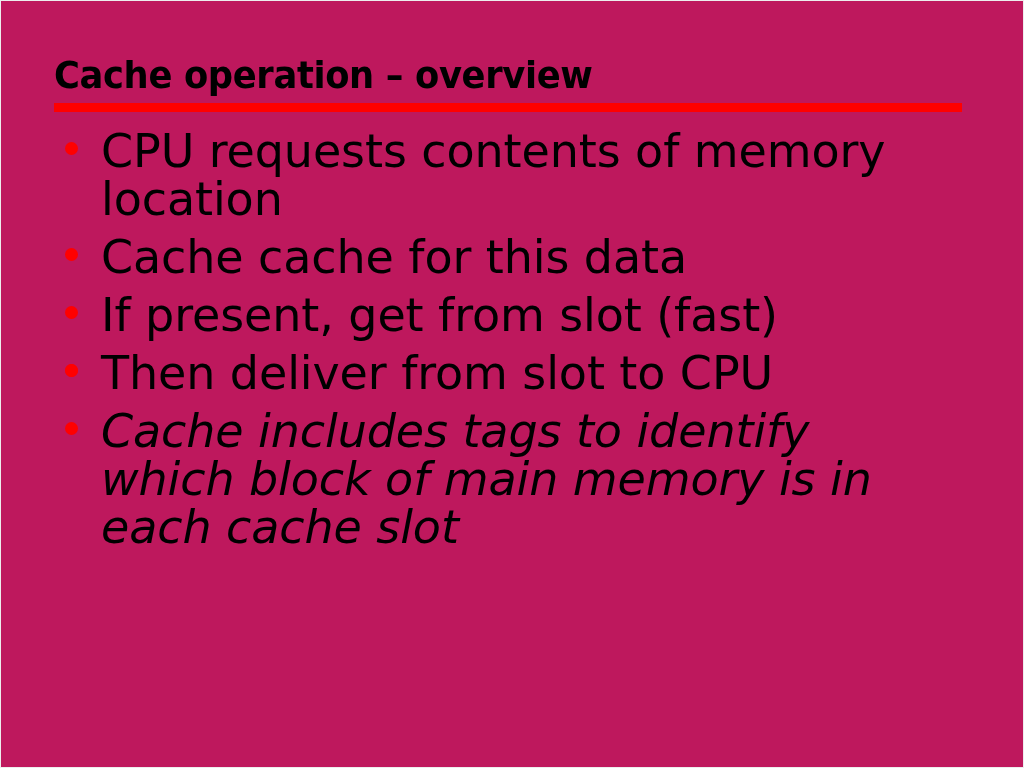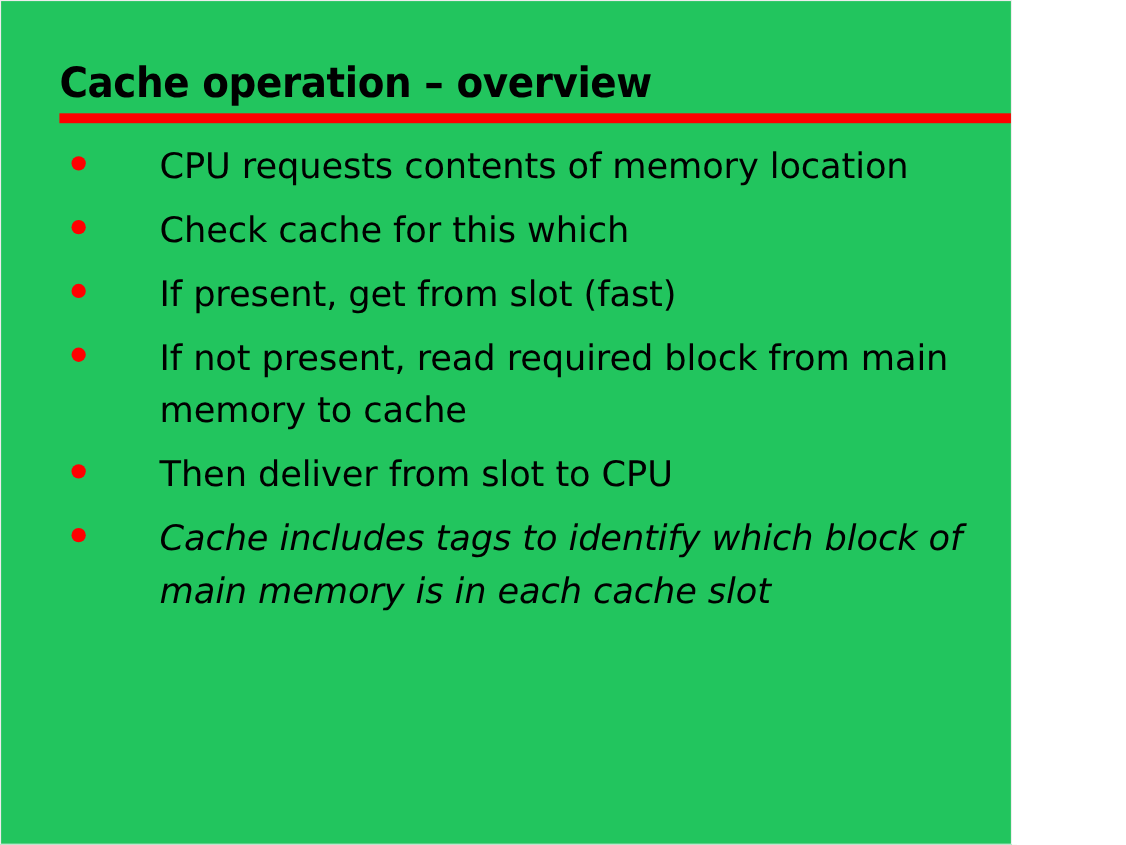--- a/index.html
+++ b/index.html
@@ -5,23 +5,23 @@
   html, body {
     margin: 0;
     padding: 0;
     background: #ffffff;
   }
   body {
     font-family: "DejaVu Sans", sans-serif;
   }
   .slide {
     position: relative;
-    width: 920px;
+    width: 1024px;
     height: 768px;
-    background: #22c55e;
+    background: #be185d;
     box-sizing: border-box;
     border: 1px solid #ededed;
     overflow: hidden;
   }
 
   
   .title-block {
     position: absolute;
     left: 53px;
     top: 52px;
@@ -66,25 +66,24 @@
     top: 15px;
     width: 13px;
     height: 13px;
     border-radius: 50%;
     background: #FF0000;
   }
   .bullet-text {
     display: block;
     font-family: "DejaVu Sans", sans-serif;
     font-weight: normal;
-    font-size: 32px;
+    font-size: 46px;
     line-height: 48px;
     color: #000000;
     letter-spacing: -0.1px;
-    margin-left: 44px;
   }
   .bullet-item.wrap-2 .bullet-text { max-width: 820px; }
   .bullet-item.wrap-3 .bullet-text { max-width: 800px; font-style: italic; }
 </style>
 </head>
 <body>
 
 <div class="slide">
 
   <div class="title-block">
@@ -94,31 +93,30 @@
 
   <div class="body-block">
 
     <div class="bullet-item">
       <span class="bullet-marker"></span>
       <span class="bullet-text">CPU requests contents of memory location</span>
     </div>
 
     <div class="bullet-item">
       <span class="bullet-marker"></span>
-      <span class="bullet-text">Check cache for this which</span>
+      <span class="bullet-text">Cache cache for this data</span>
     </div>
 
     <div class="bullet-item">
       <span class="bullet-marker"></span>
       <span class="bullet-text">If present, get from slot (fast)</span>
     </div>
 
     <div class="bullet-item wrap-2">
       <span class="bullet-marker"></span>
-      <span class="bullet-text">If not present, read required block from main memory to cache</span>
     </div>
 
     <div class="bullet-item">
       <span class="bullet-marker"></span>
       <span class="bullet-text">Then deliver from slot to CPU</span>
     </div>
 
     <div class="bullet-item wrap-3">
       <span class="bullet-marker"></span>
       <span class="bullet-text">Cache includes tags to identify which block of main memory is in each cache slot</span>

